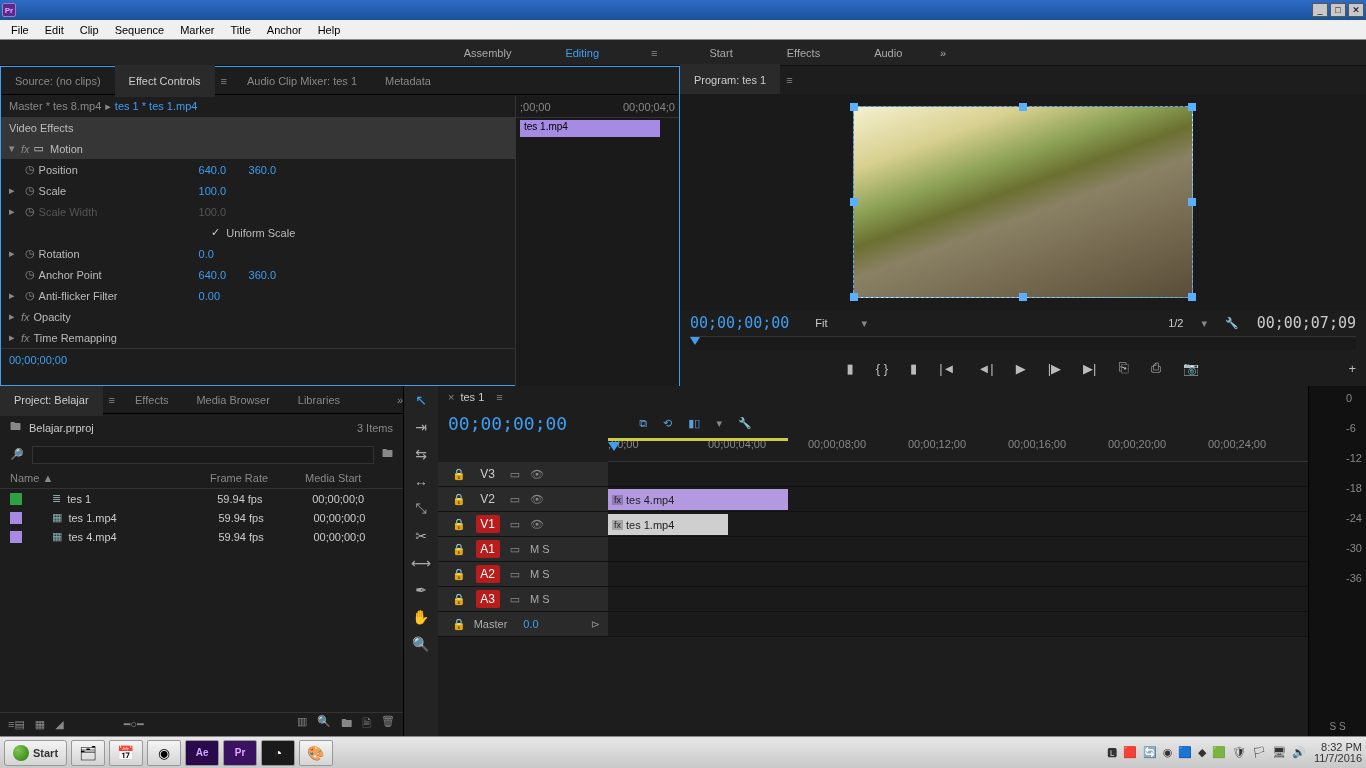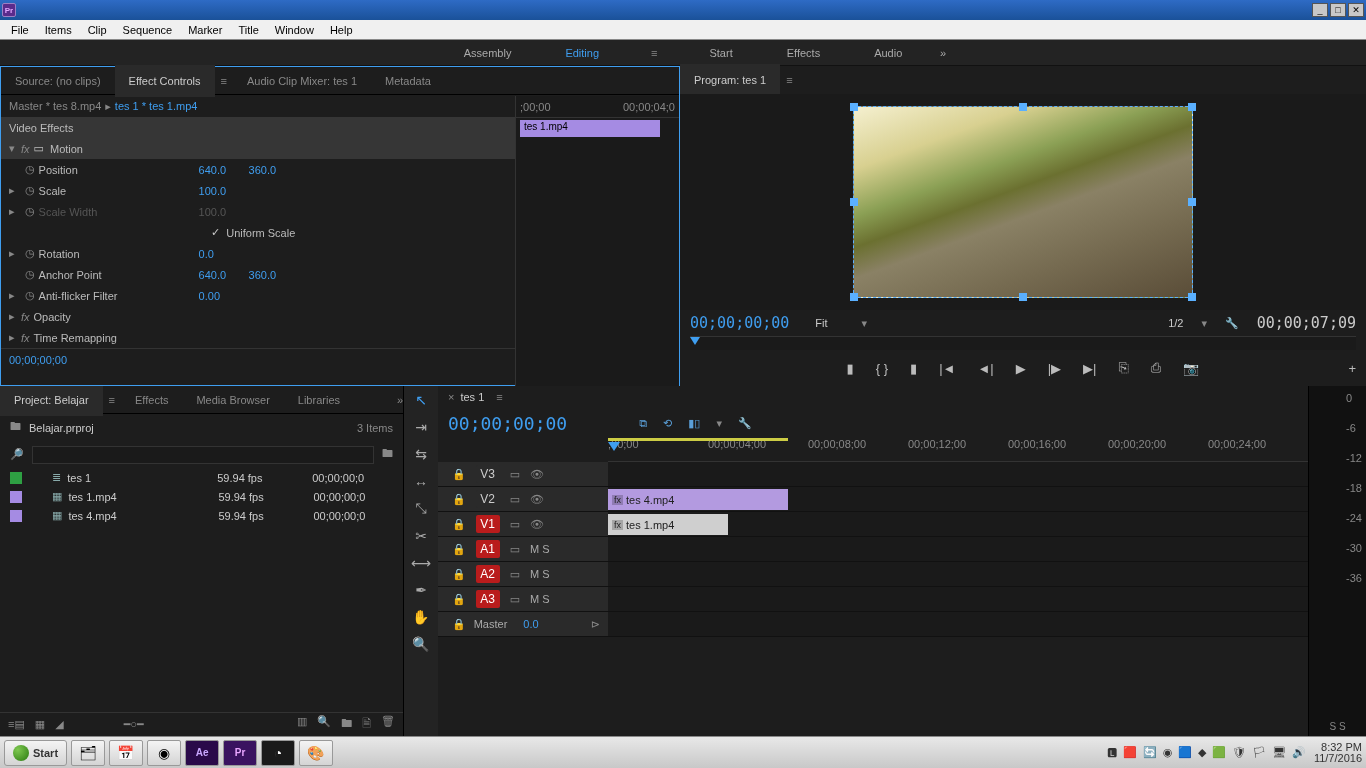--- a/index.html
+++ b/index.html
@@ -127,26 +127,26 @@
   <div class="pr-icon">Pr</div>
   <div class="winbtns">
     <div class="winbtn">_</div>
     <div class="winbtn">□</div>
     <div class="winbtn">✕</div>
   </div>
 </div>
 
 <div class="menubar">
   <span>File</span>
-  <span>Items</span>
+  <span>Edit</span>
   <span>Clip</span>
   <span>Sequence</span>
   <span>Marker</span>
   <span>Title</span>
-  <span>Window</span>
+  <span>Anchor</span>
   <span>Help</span>
 </div>
 
 <div class="workspace-bar">
   <span class="ws">Assembly</span>
   <span class="ws active">Editing</span>
   <span class="menu-icon">≡</span>
   <span class="ws">Start</span>
   <span class="ws">Effects</span>
   <span class="ws">Audio</span>
@@ -317,20 +317,25 @@
     </div>
     <div class="prj-info">
           <span class="bin">🖿</span>
           <span>Belajar.prproj</span>
           <span class="cnt">3 Items</span>
         </div>
     <div class="prj-search">
           <span style="color:#888">🔎</span>
           <input placeholder="" style="">
           <span style="color:#888">🖿</span>
+        </div>
+    <div class="prj-headers">
+          <span class="h1">Name ▲</span>
+          <span class="h2">Frame Rate</span>
+          <span>Media Start</span>
         </div>
     <div id="prj-rows">
           <div class="prj-row">
             <span class="swatch sw-green"></span>
             <span class="icon">≣</span>
             <span class="name">tes 1</span>
             <span class="fps">59.94 fps</span>
             <span>00;00;00;0</span>
           </div>
           <div class="prj-row">

